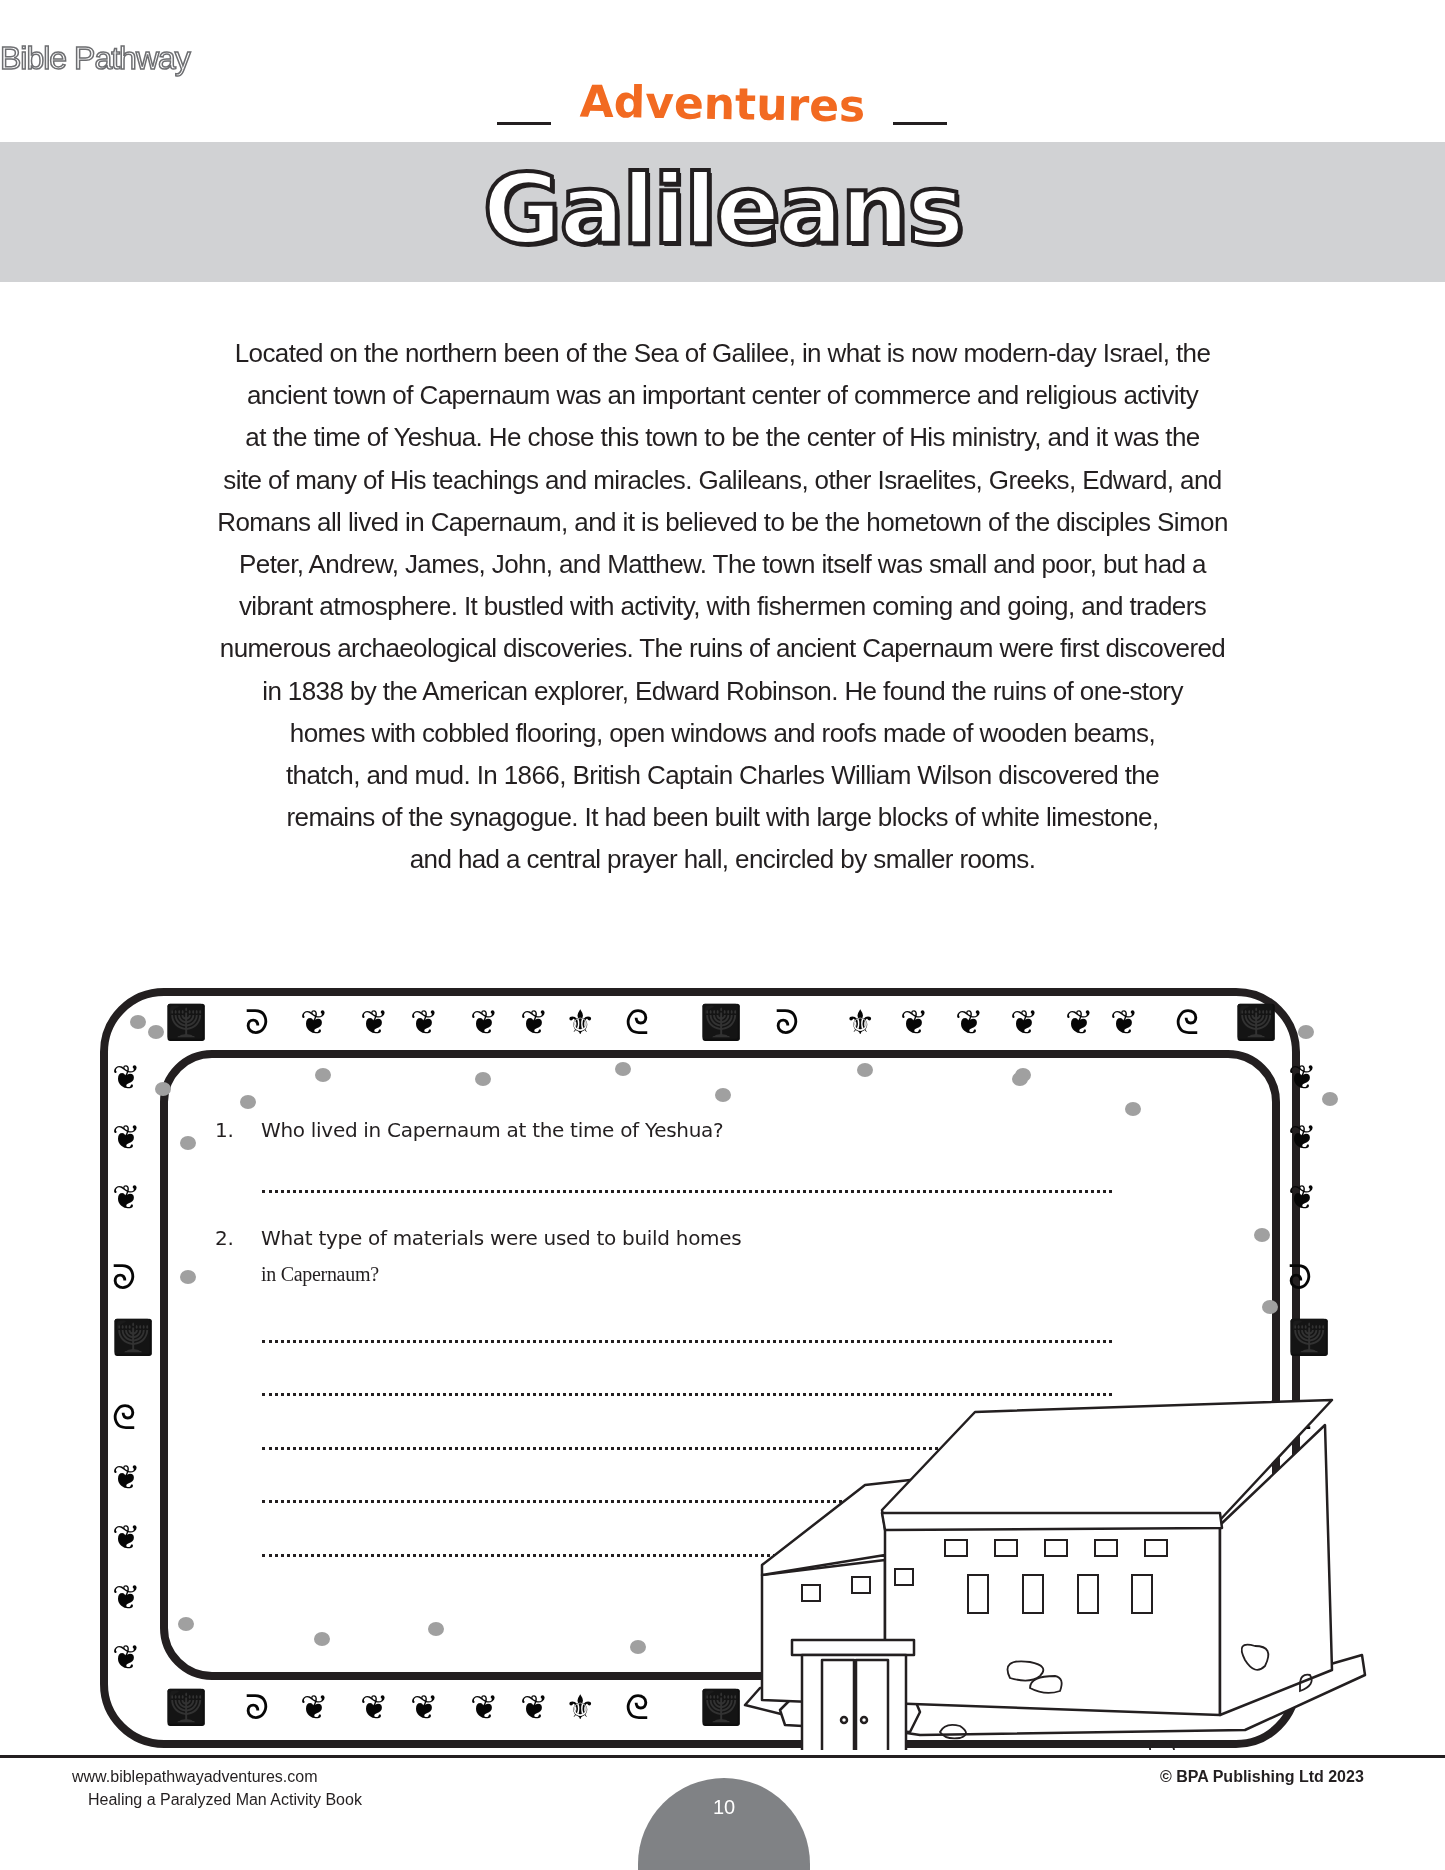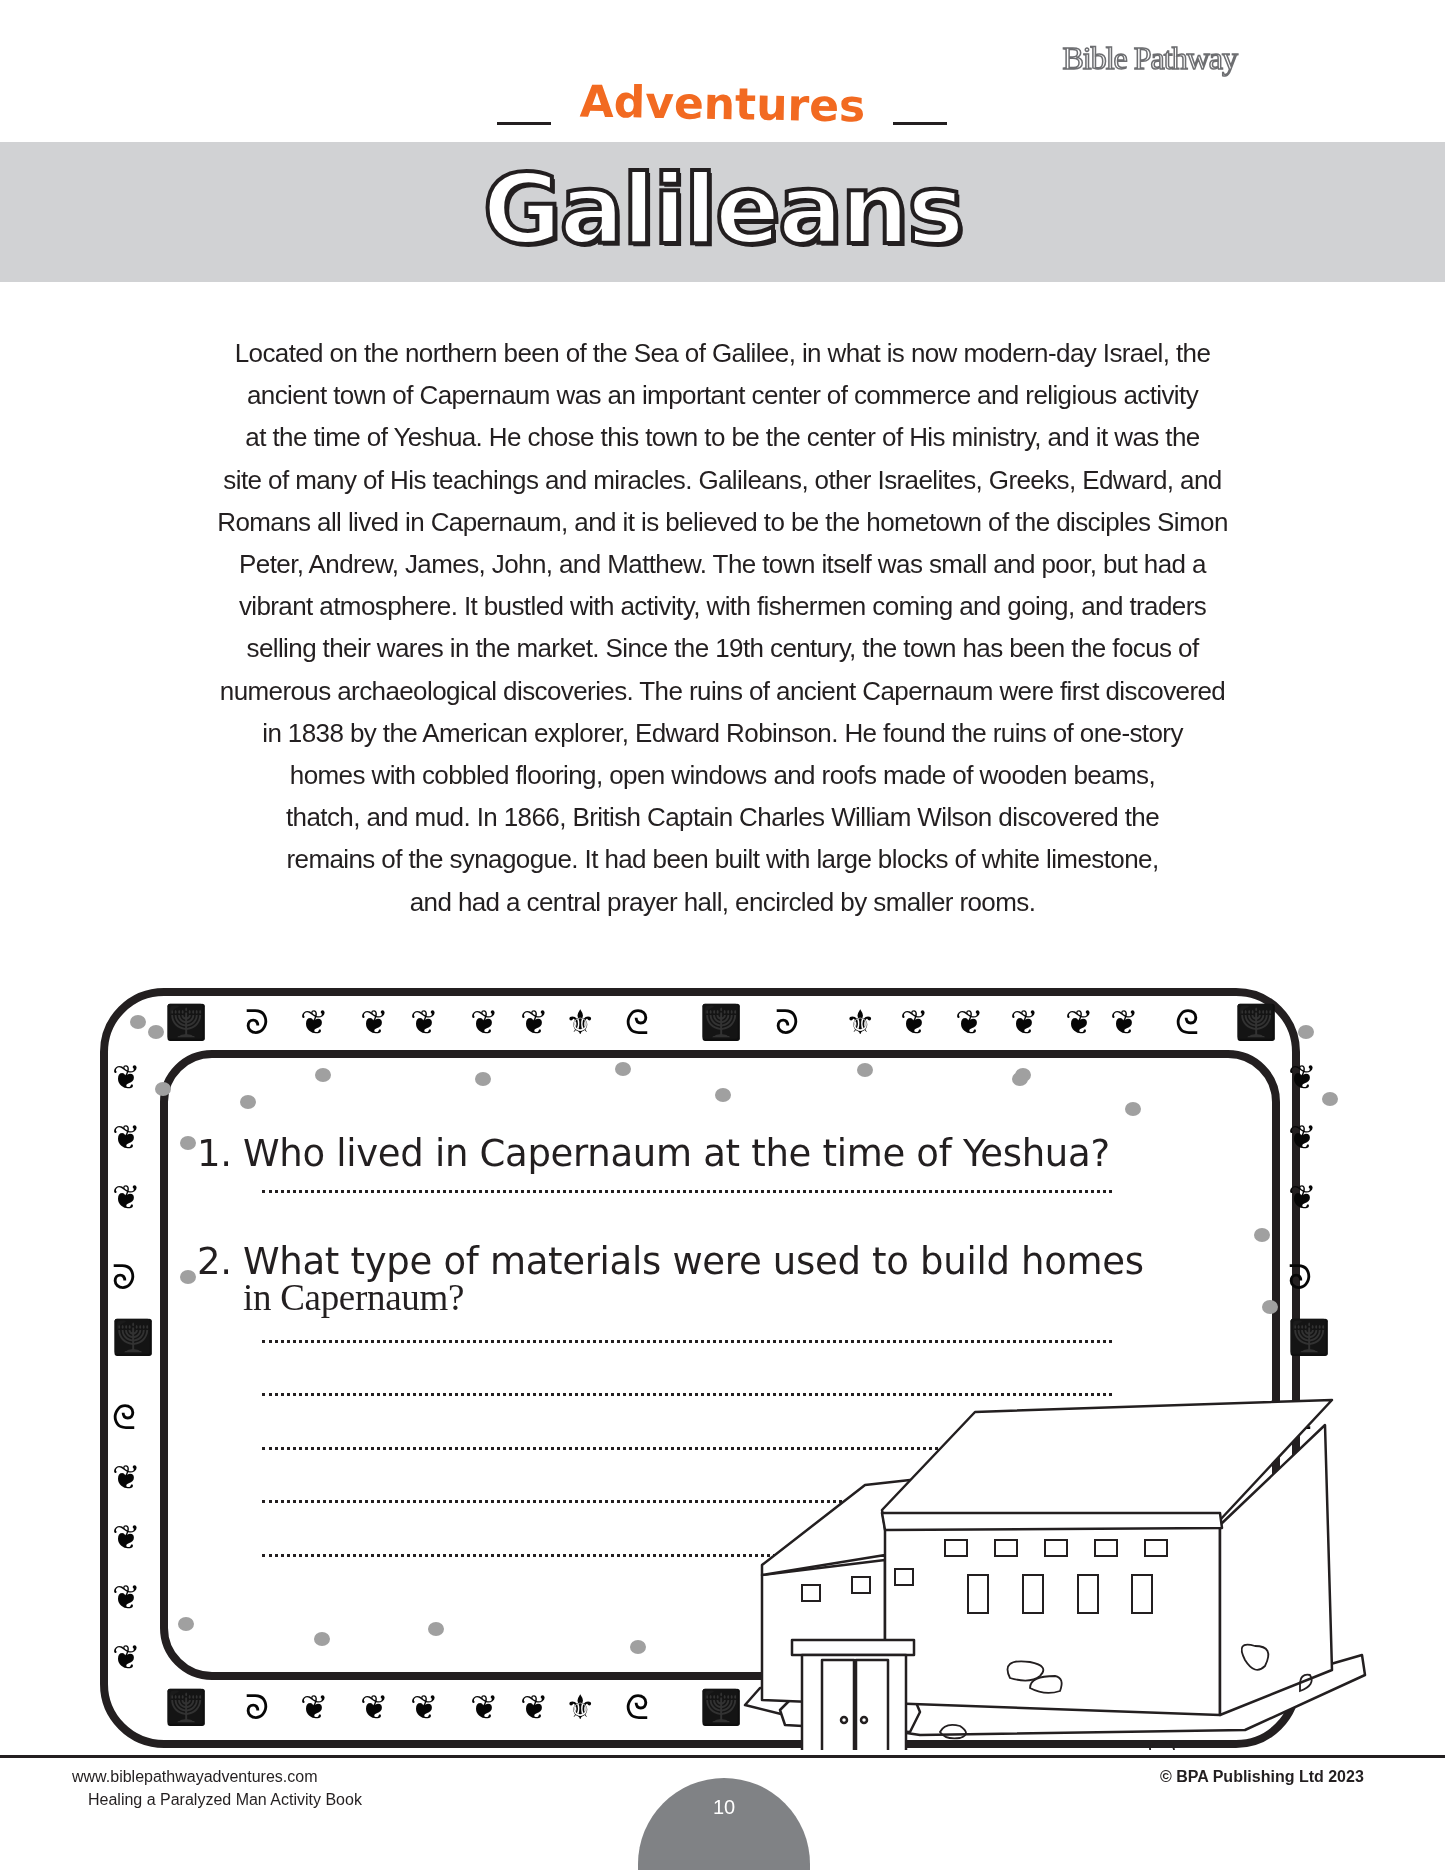--- a/index.html
+++ b/index.html
@@ -1,30 +1,30 @@
 <!DOCTYPE html>
 <html><head>
 <meta charset="utf-8">
 <style>
   html, body { margin:0; padding:0; }
   body { width:1445px; height:1870px; background:#fff; position:relative; overflow:hidden; font-family:"Liberation Sans", sans-serif; color:#231f20; }
   .logo { position:absolute; left:0; top:30px; width:1445px; height:110px; }
   .logo-line { position:absolute; top:92px; width:54px; height:3px; background:#231f20; }
   .logo-line.l { left:497px; } .logo-line.r { left:893px; }
-  .logo-top { position:absolute; left:0; width:1237px; top:40px; text-align:right; font-family:Liberation Serif, serif; font-size:32px; color:#fff; -webkit-text-stroke:1.5px #6d6e71; letter-spacing:-1px; }
+  .logo-top { position:absolute; left:0; width:1237px; top:40px; text-align:left; font-family:Liberation Sans, sans-serif; font-size:32px; color:#fff; -webkit-text-stroke:1.5px #6d6e71; letter-spacing:-1px; }
   .logo-bottom { position:absolute; left:0; width:1445px; top:78px; text-align:center; font-family:"DejaVu Sans", sans-serif; font-size:44px; font-weight:bold; color:#f26a21; letter-spacing:0px; transform:rotate(1deg); }
   .title-band { position:absolute; left:0; top:142px; width:1445px; height:140px; background:#d1d2d4; }
   .title { position:absolute; left:0; top:150px; width:1445px; text-align:center; font-family:"DejaVu Sans", sans-serif; font-weight:bold; font-size:96px; color:#fff; -webkit-text-stroke:4px #231f20; letter-spacing:-2px; line-height:120px; text-shadow:3px 3px 0 #231f20; }
   .para { position:absolute; left:80px; top:332px; width:1285px; text-align:center; font-family:"Liberation Sans", sans-serif; font-size:26px; line-height:42.2px; color:#231f20; letter-spacing:-0.6px; }
   .para span { display:block; white-space:nowrap; }
   .frame { position:absolute; left:100px; top:988px; width:1200px; height:760px; border:8px solid #231f20; border-radius:64px; box-sizing:border-box; }
   .inner { position:absolute; left:160px; top:1050px; width:1120px; height:630px; border:8px solid #231f20; border-radius:52px; box-sizing:border-box; background:#fff; }
   .orn { position:absolute; font-size:34px; color:#231f20; line-height:1; }
   .dot { position:absolute; width:16px; height:14px; border-radius:50%; background:#a0a0a0; }
-  .q { position:absolute; left:197px; font-family:"DejaVu Sans", sans-serif; font-size:37px; color:#231f20; line-height:36px; letter-spacing:-0.3px;margin-top:24px; }
+  .q { position:absolute; left:215px; font-family:"DejaVu Sans", sans-serif; font-size:20px; color:#231f20; line-height:36px; letter-spacing:-0.3px; }
   .q .num { display:inline-block; width:46px; }
   .q .cont { padding-left:46px; display:block;font-family:Liberation Serif, serif; }
   .ans { position:absolute; left:262px; height:0; border-top:3px dotted #231f20; }
   .footer-line { position:absolute; left:0; top:1755px; width:1445px; height:3px; background:#231f20; }
   .foot { position:absolute; font-family:"Liberation Sans", sans-serif; font-size:16px; color:#231f20; line-height:22px; }
   .page-tab { position:absolute; left:638px; top:1778px; width:172px; height:140px; background:#808285; border-radius:86px 86px 0 0; }
   .page-num { position:absolute; left:638px; top:1796px; width:172px; text-align:center; font-size:20px; color:#fff; font-family:"Liberation Sans", sans-serif; }
   svg.house { position:absolute; left:740px; top:1370px; }
 </style>
 </head>
@@ -41,21 +41,20 @@
 <div class="title">Galileans</div>
 
 <div class="para">
   <span>Located on the northern been of the Sea of Galilee, in what is now modern-day Israel, the</span>
   <span>ancient town of Capernaum was an important center of commerce and religious activity</span>
   <span>at the time of Yeshua. He chose this town to be the center of His ministry, and it was the</span>
   <span>site of many of His teachings and miracles. Galileans, other Israelites, Greeks, Edward, and</span>
   <span>Romans all lived in Capernaum, and it is believed to be the hometown of the disciples Simon</span>
   <span>Peter, Andrew, James, John, and Matthew. The town itself was small and poor, but had a</span>
   <span>vibrant atmosphere. It bustled with activity, with fishermen coming and going, and traders</span>
-  <span>selling their wares in the market. Since the 19th century, the town has been the focus of</span>
   <span>numerous archaeological discoveries. The ruins of ancient Capernaum were first discovered</span>
   <span>in 1838 by the American explorer, Edward Robinson. He found the ruins of one-story</span>
   <span>homes with cobbled flooring, open windows and roofs made of wooden beams,</span>
   <span>thatch, and mud. In 1866, British Captain Charles William Wilson discovered the</span>
   <span>remains of the synagogue. It had been built with large blocks of white limestone,</span>
   <span>and had a central prayer hall, encircled by smaller rooms.</span>
 </div>
 
 <div class="frame"></div>
 <div id="ornaments">

